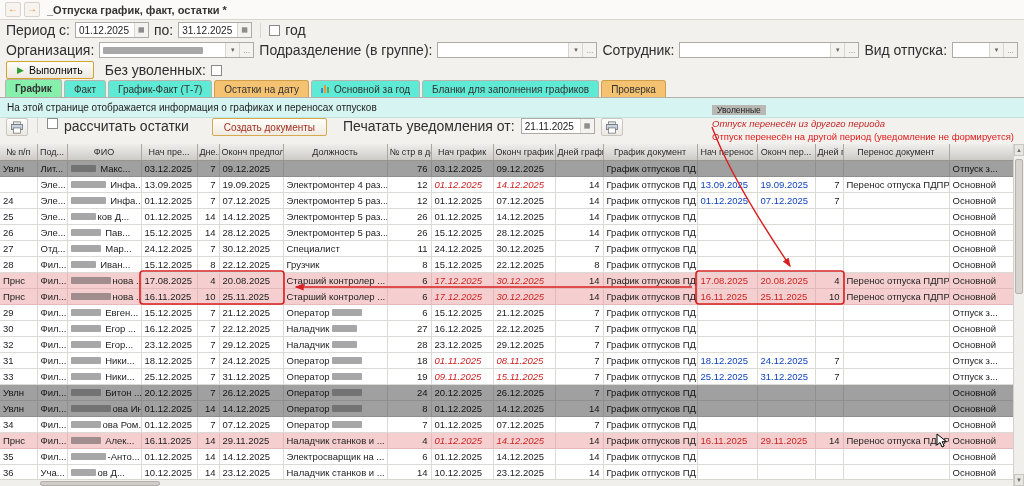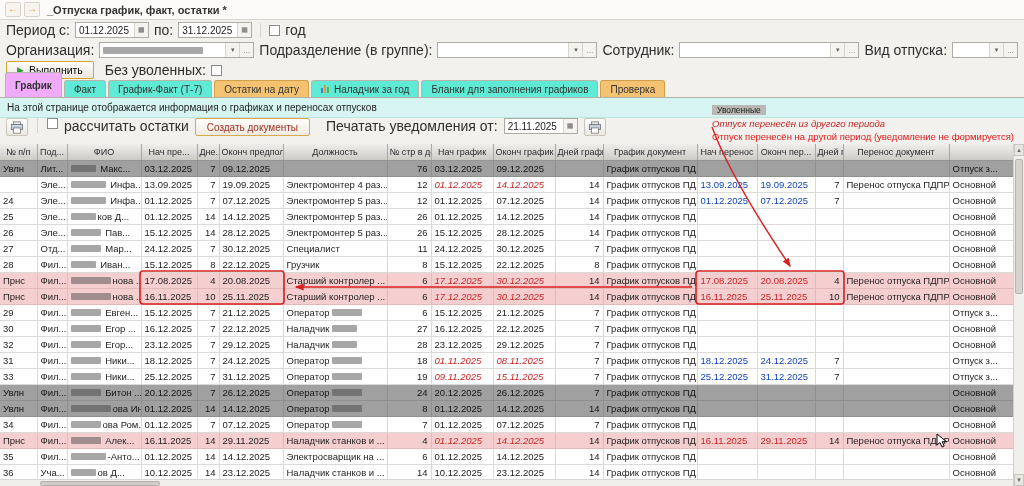--- a/index.html
+++ b/index.html
@@ -24,21 +24,21 @@
   .vsep { width:1px; height:15px; background:#d8d5cf; margin:0 3px; }
 
   .run-btn { display:inline-flex; align-items:center; gap:5px; height:18px; padding:0 10px; font-size:10.5px; font-family:inherit;
              border:1px solid #d4a32a; background:linear-gradient(#fefdfb,#ece8e0); border-radius:2px; }
   .play { color:#2f9c2f; font-size:9px; }
 
   
   .tabs { height:18px; display:flex; align-items:flex-end; gap:2px; padding:0 5px; border-bottom:1px solid #b3b0aa; }
   .tab { font-size:10px; padding:2px 9px 2px 9px; border:1px solid #b7b4ae; border-bottom:none; border-radius:3px 3px 0 0;
          background:#5eead4; color:#333; white-space:nowrap; display:flex; align-items:center; gap:4px; height:17px; }
-  .tab.active { background:#f0abfc; font-weight:bold; height:25px; }
+  .tab.active { background:#86efac; font-weight:bold; height:18px; }
   .tab.warn { background:#f4c271; border-color:#cf9f4a; }
 
   
   .info-band { height:20px; background:#d6f5f2; border-bottom:1px solid #c2e4e1; display:flex; align-items:center; padding:0 7px; }
   .info-line1 { font-size:10px; color:#1d1d1d; }
   .legend { position:absolute; left:712px; top:99px; z-index:20; width:305px; }
   .badge { display:inline-block; background:#b9b7b4; color:#1c1c1c; font-size:8.5px; padding:0 5px; line-height:10px; }
   .leg2 { font-size:9.5px; color:#c22626; font-style:italic; margin-top:1px; white-space:nowrap; }
   .leg3 { font-size:9.5px; color:#e01818; margin-top:2px; white-space:nowrap; }
 
@@ -157,21 +157,21 @@
     <div class="tab active">График</div>
     <div class="tab">Факт</div>
     <div class="tab">График-Факт (Т-7)</div>
     <div class="tab warn">Остатки на дату</div>
     <div class="tab">
       <span><svg width="9" height="9" viewBox="0 0 9 9">
             <rect x="0" y="4" width="2" height="5" fill="#4a7fc1"></rect>
             <rect x="3" y="1" width="2" height="8" fill="#e09b3a"></rect>
             <rect x="6" y="3" width="2" height="6" fill="#6aa84f"></rect>
           </svg></span>
-      <span>Наладчик за год</span>
+      <span>Основной за год</span>
     </div>
     <div class="tab">Бланки для заполнения графиков</div>
     <div class="tab warn">Проверка</div>
   </div>
 
   <div class="info-band">
     <span class="info-line1">На этой странице отображается информация о графиках и переносах отпусков</span>
   </div>
 
   <div class="legend">
@@ -184,21 +184,21 @@
     <button class="ibtn">
       <svg width="14" height="13" viewBox="0 0 16 15">
           <rect x="4" y="1" width="8" height="3" fill="#e8e8e8" stroke="#666" stroke-width="0.8"></rect>
           <rect x="1.5" y="4" width="13" height="6" fill="#c9d2de" stroke="#5a6373" stroke-width="0.8"></rect>
           <rect x="4" y="8" width="8" height="6" fill="#fff" stroke="#666" stroke-width="0.8"></rect>
         </svg>
     </button>
     <span class="vsep"></span>
     <span class="chk"></span>
     <span class="lbl">рассчитать остатки</span>
-    <button class="create-btn" style="margin-left:0">Создать документы</button>
+    <button class="create-btn" style="margin-left:17px">Создать документы</button>
     <span class="lbl" style="margin-left:10px">Печатать уведомления от:</span>
     <span class="field w74">
       <span class="val">21.11.2025</span>
       <span class="btns">
           <span class="fbtn">▦</span>
         </span>
     </span>
     <button class="ibtn">
       <svg width="14" height="13" viewBox="0 0 16 15">
           <rect x="4" y="1" width="8" height="3" fill="#e8e8e8" stroke="#666" stroke-width="0.8"></rect>

